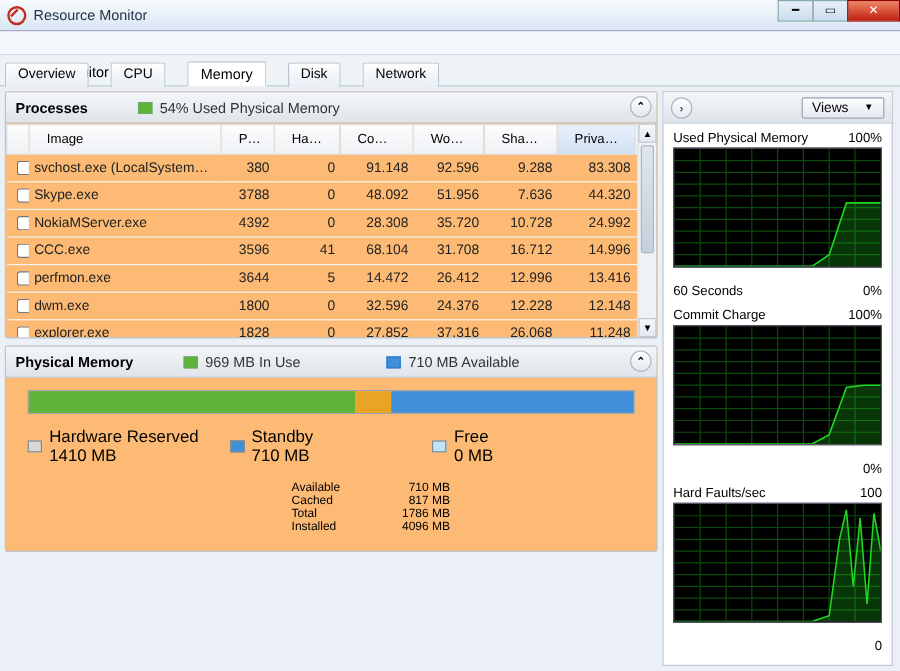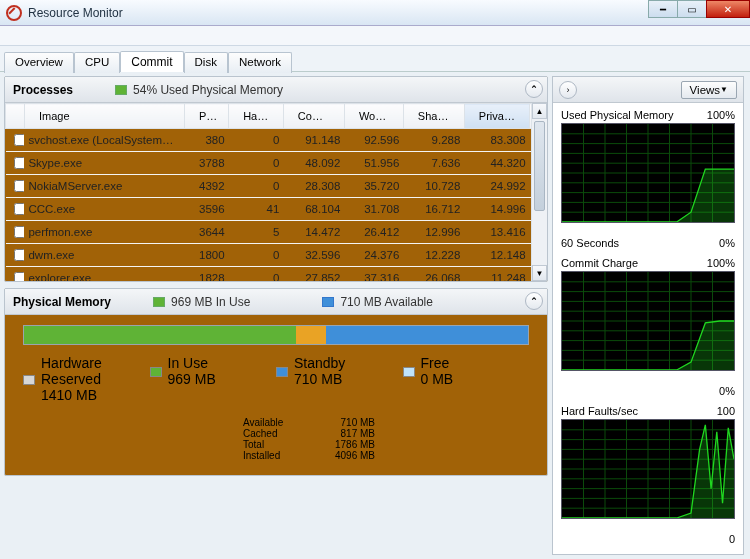--- a/index.html
+++ b/index.html
@@ -7,28 +7,28 @@
   .titlebar { height:26px; background:linear-gradient(#f8fbff,#d9e6f3); border-bottom:1px solid #aac; display:flex; align-items:center; padding:0 0 0 6px; position:relative; }
   .titlebar .ico { width:16px; height:16px; border-radius:50%; border:2px solid #c03020; position:relative; margin-right:6px; }
   .titlebar .ico::after{content:"";position:absolute;left:2px;top:2px;right:2px;bottom:2px;border-left:2px solid #c03020;transform:rotate(45deg);}
   .title { color:#234; }
   .winbtns { position:absolute; right:0; top:0; display:flex; }
   .winbtn { width:30px; height:18px; border:1px solid #8aa; background:linear-gradient(#e8f0f8,#cde); margin-left:-1px; display:flex; align-items:center; justify-content:center; font-size:10px; }
   .winbtn.cls { width:44px; background:linear-gradient(#e86,#c21e0e); color:#fff; border-color:#900; }
   .menubar { height:20px; background:#f4f7fb; border-bottom:1px solid #cdd8e4; padding:2px 4px; }
   .menuitem { display:inline-block; padding:1px 8px; cursor:default;margin-top:24px; }
   .tabs { height:26px; background:#eef3f8; border-bottom:1px solid #bcc; display:flex; padding:4px 4px 0 4px; gap:0; }
-  .tab { padding:3px 10px; border:1px solid #b8c4d0; border-bottom:none; background:linear-gradient(#fdfdfd,#e8eef4); border-radius:2px 2px 0 0; margin-right:0; cursor:default; position:relative; top:1px; }
+  .tab { padding:3px 10px; border:1px solid #b8c4d0; border-bottom:none; background:linear-gradient(#fdfdfd,#e8eef4); border-radius:2px 2px 0 0; margin-right:18px; cursor:default; position:relative; top:1px; }
   .tab.active { background:#fff; font-weight:400; z-index:2; }
   
   .tab:not(.active){ top:2px; font-size:11.5px;}
   .workspace { display:flex; position:absolute; top:72px; bottom:0; left:0; right:0; }
   .leftpane { width:552px; padding:4px; overflow:hidden; }
   .rightpane { flex:1; padding:4px 6px 4px 0; }
-  .panel { border:1px solid #bac4ce; border-radius:2px; margin-bottom:6px; background:#a16207; }
+  .panel { border:1px solid #bac4ce; border-radius:2px; margin-bottom:6px; background:#fdba74; }
   .panelhdr { height:26px; background:linear-gradient(#f4f6f8,#dfe4ea); border-bottom:1px solid #c0c8d0; display:flex; align-items:center; padding:0 8px; font-weight:bold; position:relative; gap:6px; }
   .panelhdr .gap { flex:0 0 30px; }
   .panelhdr .meter-sw { width:12px; height:10px; display:inline-block; }
   .panelhdr .subt { font-weight:normal; color:#333; }
   .collapsebtn { position:absolute; right:4px; top:3px; width:18px; height:18px; border:1px solid #aeb8c4; border-radius:50%; background:linear-gradient(#fff,#e4e9ef); display:flex; align-items:center; justify-content:center; font-size:9px; }
   table.proc { width:100%; border-collapse:collapse; table-layout:fixed; }
   table.proc th { text-align:left; font-weight:normal; background:linear-gradient(#fcfcfd,#eef1f5); border:1px solid #dce2e8; padding:3px 14px; font-size:11px; white-space:nowrap; overflow:hidden; text-overflow:ellipsis; }
   table.proc td { padding:2px 4px; white-space:nowrap; overflow:hidden; text-overflow:ellipsis; font-size:11.5px; border-bottom:1px solid #f4f4f4; color:#222;}
   table.proc td.num, table.proc th.num { text-align:right; }
   table.proc th.sort { background:linear-gradient(#e8f0fa,#cfe0f2); }
@@ -48,21 +48,21 @@
   .legend { display:flex; gap:0; }
   .legcol { flex:1; }
   .legrow { display:flex; align-items:center; gap:6px; font-size:14px; }
   .legsw { width:12px; height:10px; border:1px solid #888; margin-top:2px; flex-shrink:0; }
   .stats { margin-top:14px; margin-left:220px; }
   .stats div { display:flex; gap:12px; font-size:10px; }
   .stats .k { width:60px; }
   .stats .v { width:60px; text-align:right; }
   .rightinner { border:1px solid #bac4ce; height:100%; background:#fff; display:flex; flex-direction:column; }
   .righthdr { height:26px; background:linear-gradient(#f4f6f8,#dfe4ea); border-bottom:1px solid #c0c8d0; display:flex; align-items:center; padding:0 6px; justify-content:space-between; }
-  .viewsbtn { border:1px solid #9aa6b2; background:linear-gradient(#fdfdfd,#e4e9ef); padding:2px 8px; border-radius:2px; display:flex; align-items:center; gap:0; font-size:11.5px;}
+  .viewsbtn { border:1px solid #9aa6b2; background:linear-gradient(#fdfdfd,#e4e9ef); padding:2px 8px; border-radius:2px; display:flex; align-items:center; gap:13px; font-size:11.5px;}
   .expandbtn { width:18px; height:18px; border:1px solid #aeb8c4; border-radius:50%; background:linear-gradient(#fff,#e4e9ef); display:flex; align-items:center; justify-content:center; font-size:9px; }
   .graphs { flex:1; padding:6px 8px; overflow:hidden; }
   .graphblock { margin-bottom:8px; }
   .graphlbls { display:flex; justify-content:space-between; font-size:11px; margin-bottom:2px;text-align:right; }
   .graph { height:100px; background:#000; border:1px solid #556; position:relative; overflow:hidden; }
   .grid line { stroke:#0b4a0b; stroke-width:1; }
   .trace { stroke:#20d820; stroke-width:1.3; fill:none; }
   .tracefill { fill:rgba(32,216,32,0.25); stroke:none; }
   .graphbot { display:flex; justify-content:space-between; font-size:11px; margin-top:14px; }
 </style>
@@ -81,21 +81,21 @@
 
 <div class="menubar">
   <span class="menuitem">File</span>
   <span class="menuitem">Monitor</span>
   <span class="menuitem">Help</span>
 </div>
 
 <div class="tabs">
   <div class="tab">Overview</div>
   <div class="tab">CPU</div>
-  <div class="tab active">Commit</div>
+  <div class="tab active">Memory</div>
   <div class="tab">Disk</div>
   <div class="tab">Network</div>
 </div>
 
 <div class="workspace">
   <div class="leftpane">
 
     <div class="panel">
       <div class="panelhdr">
         <span>Processes</span>
@@ -236,29 +236,20 @@
           <div class="seg-standby" style="width:40%"></div>
           <div class="seg-free" style="width:0%"></div>
         </div>
         <div class="legend">
           <div class="legcol">
               <div class="legrow">
                 <span class="legsw" style="background:#d7d7d7"></span>
                 <div>
                   <div>Hardware Reserved</div>
                   <div>1410 MB</div>
-                </div>
-              </div>
-            </div>
-          <div class="legcol">
-              <div class="legrow">
-                <span class="legsw" style="background:#5fb336"></span>
-                <div>
-                  <div>In Use</div>
-                  <div>969 MB</div>
                 </div>
               </div>
             </div>
           <div class="legcol">
               <div class="legrow">
                 <span class="legsw" style="background:#3f8fd9"></span>
                 <div>
                   <div>Standby</div>
                   <div>710 MB</div>
                 </div>

